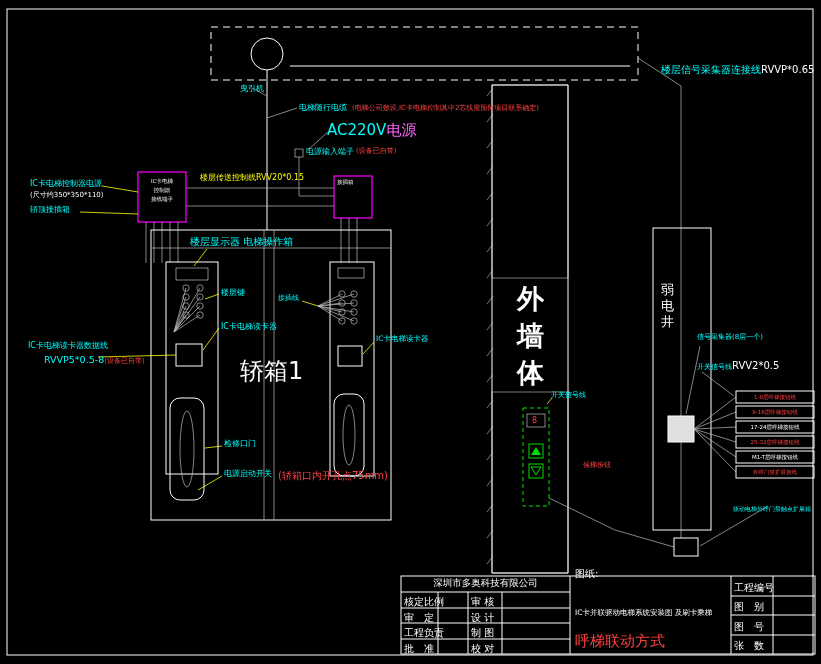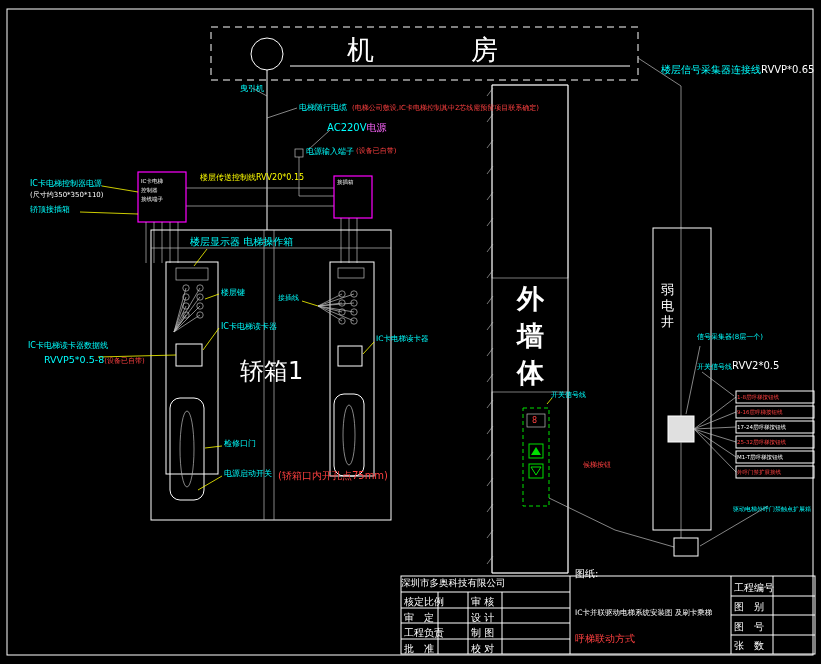--- a/index.html
+++ b/index.html
@@ -12,26 +12,26 @@
   .sm{stroke:#ff00ff;stroke-width:1.2;fill:none}
   .sy{stroke:#ffff00;stroke-width:.8;fill:none}
   .sg{stroke:#00e000;stroke-width:1;fill:none}
   .sb{stroke:#c8c8c8;stroke-width:.6;fill:none}
   .dash{stroke-dasharray:7 5}
   .gdash{stroke-dasharray:4 3}
   .lbl{position:absolute;white-space:nowrap;font-size:8px;line-height:1.15;color:#00ffff}
   .cy{color:#00ffff}.yl{color:#ffff00}.rd{color:#ff4040}.wh{color:#ffffff}
   .mg{color:#ff66ff}
   .sz5{font-size:5.5px}.sz6{font-size:6px}.sz65{font-size:10px}.sz7{font-size:7px}
-  .sz75{font-size:7.5px}.sz9{font-size:10px}.sz95{font-size:9.5px}.sz10{font-size:10px}
+  .sz75{font-size:7.5px}.sz9{font-size:15px}.sz95{font-size:9.5px}.sz10{font-size:10px}
   .big-room{font-size:27px;color:#fff;letter-spacing:4px;text-align:center;width:427px}
   .big-car{font-size:24px;color:#fff;font-weight:normal}
   .wallchar{font-size:27px;color:#fff;font-weight:bold}
   .wellchar{font-size:13px;color:#fff}
-  .ctr{text-align:left}
+  .ctr{text-align:center}
 </style>
 </head>
 <body>
 
 <div id="canvas">
 
 <svg id="lines" width="821" height="664" viewBox="0 0 821 664">
   <defs>
     <pattern id="bricks" x="492" y="85" width="56" height="48" patternUnits="userSpaceOnUse">
       <path d="M0 0 H56 M0 24 H56 M28 0 V24 M0 24 V48" stroke="#c8c8c8" stroke-width="0.6" fill="none"></path>
@@ -192,21 +192,20 @@
     <line x1="438" y1="592" x2="438" y2="654"></line>
     <line x1="468" y1="592" x2="468" y2="654"></line>
     <line x1="502" y1="592" x2="502" y2="654"></line>
     <line x1="773" y1="576" x2="773" y2="654"></line>
     <line x1="731" y1="596" x2="815" y2="596"></line>
     <line x1="731" y1="615" x2="815" y2="615"></line>
     <line x1="731" y1="635" x2="815" y2="635"></line>
   </g>
 </svg>
 
-<div class="lbl big-room" style="left:211px;top:34px">机　　　房</div>
 <div class="lbl cy" style="left:240px;top:84px">曳引机</div>
 
 <div class="lbl cy" style="left:299px;top:103px">电梯随行电缆</div>
 <div class="lbl rd sz7" style="left:352px;top:104px">(电梯公司敷设,IC卡电梯控制其中2芯线需预留项目联系确定)</div>
 
 <div class="lbl" style="left:327px;top:122px"><span class="cy sz9">AC220V</span><span class="mg sz9">电源</span></div>
 
 <div class="lbl cy" style="left:306px;top:147px">电源输入端子</div>
 <div class="lbl rd sz7" style="left:356px;top:147px">(设备已自带)</div>
 

